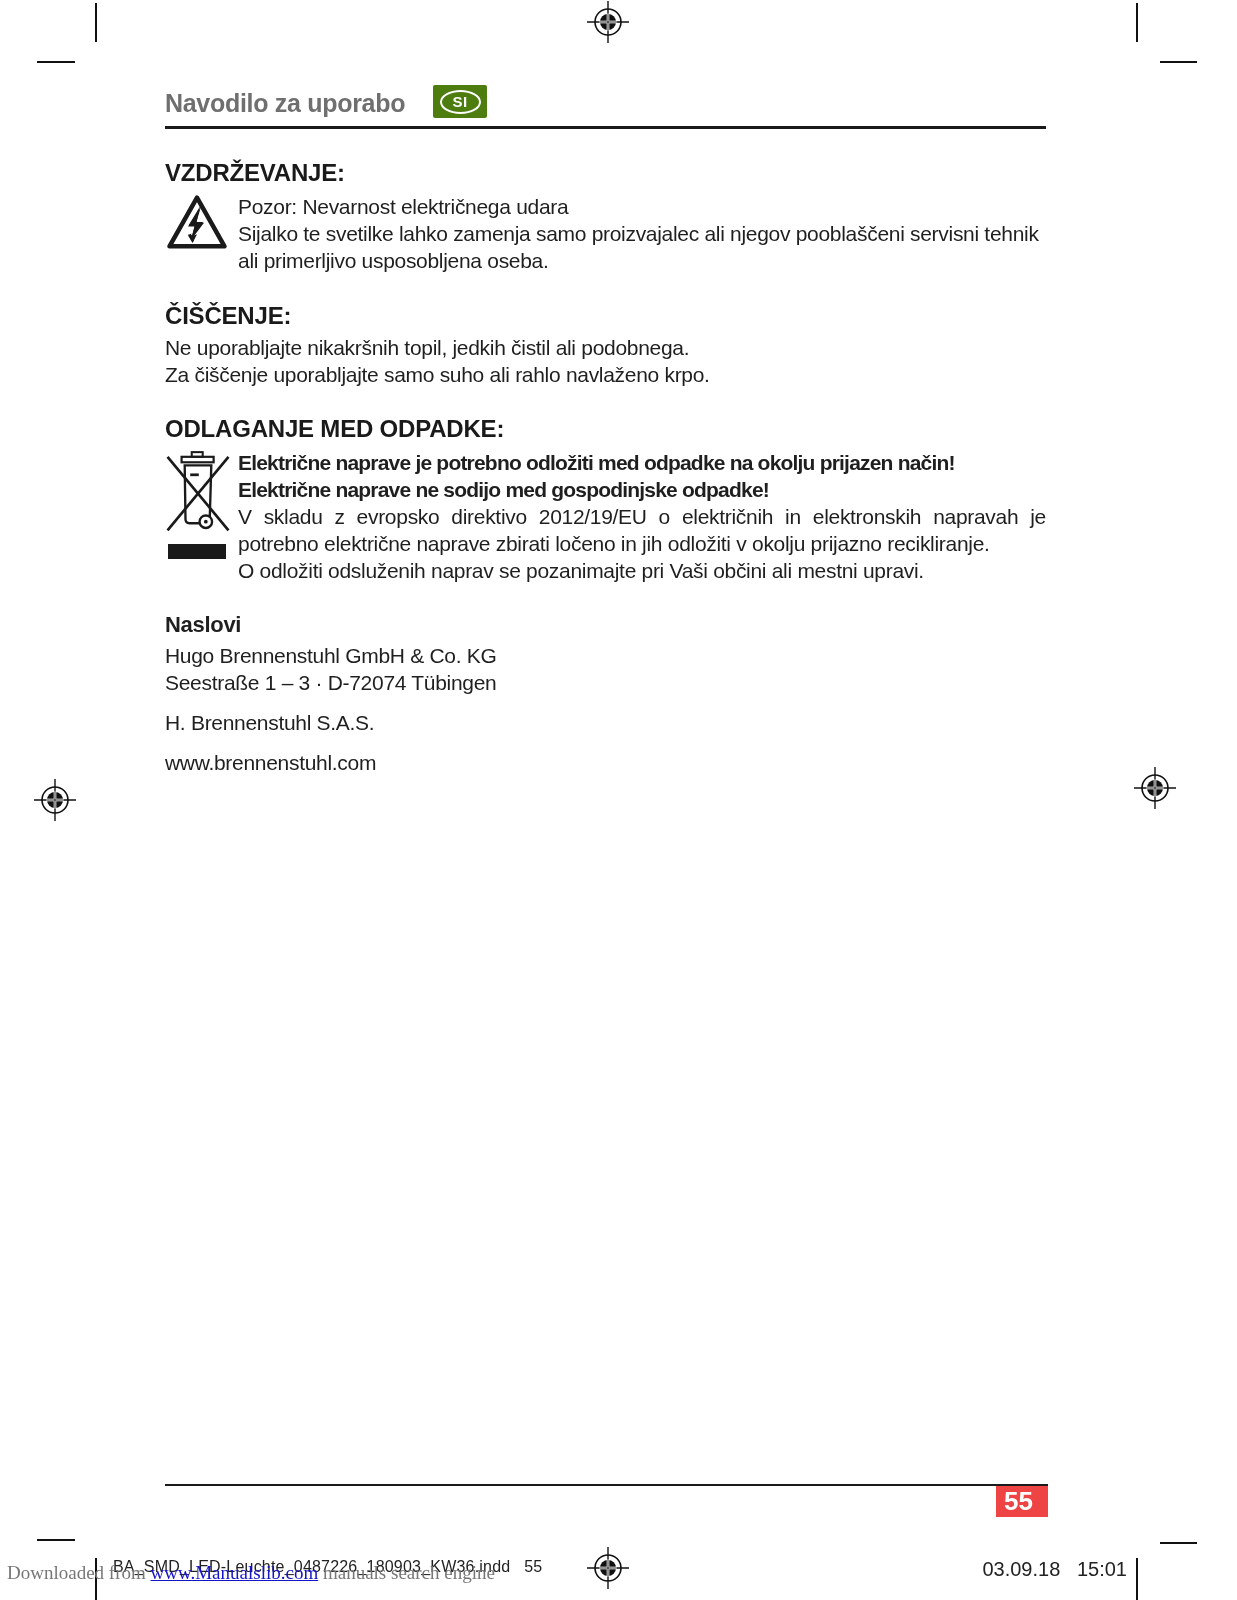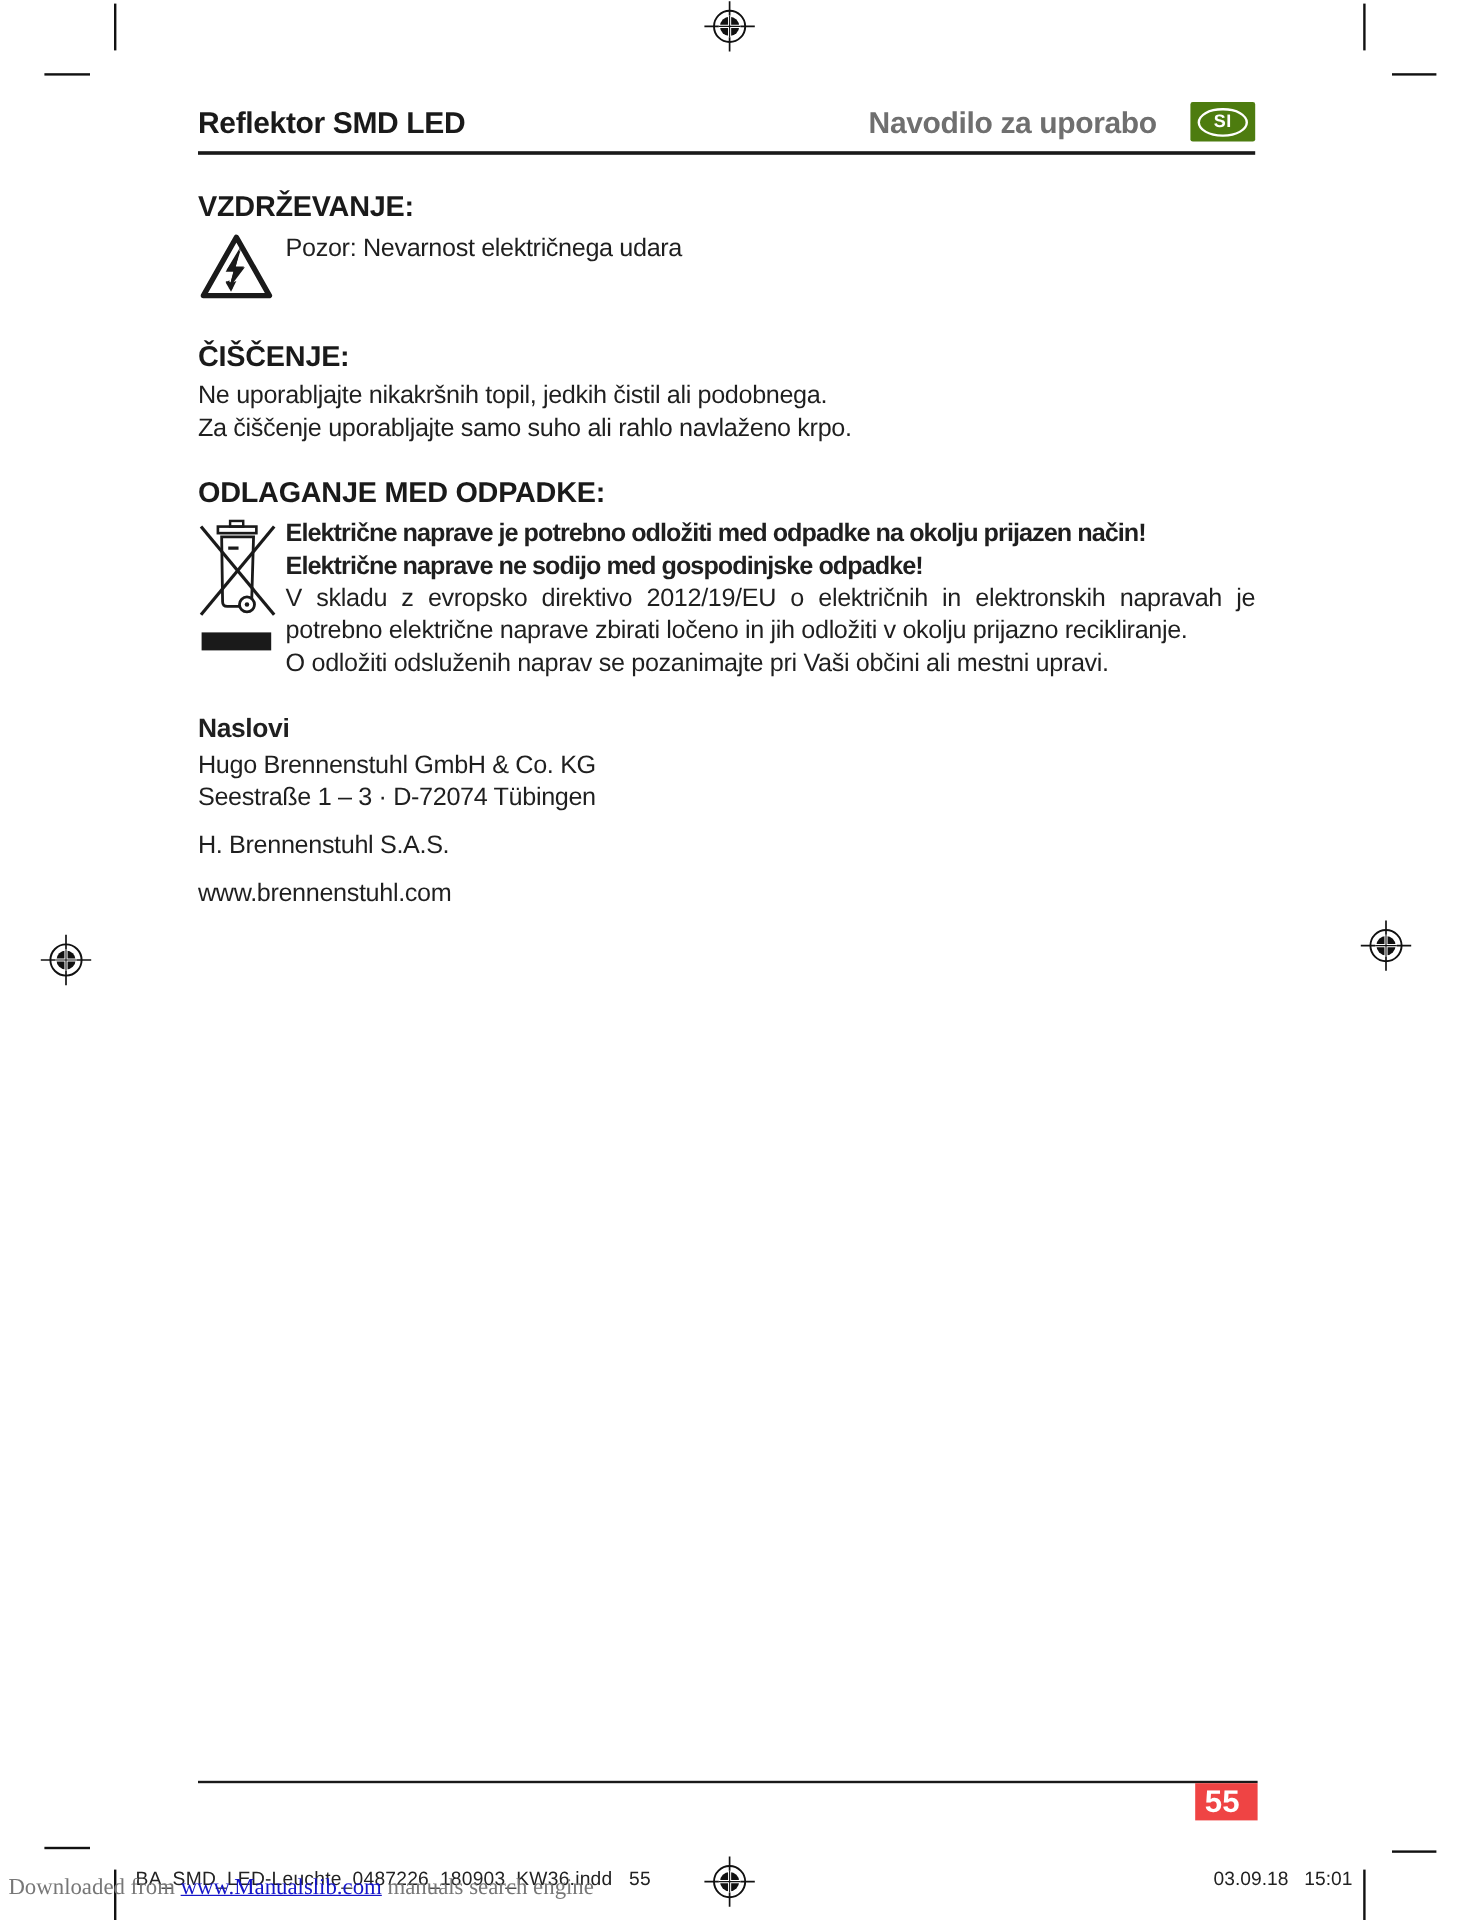--- a/index.html
+++ b/index.html
@@ -92,21 +92,21 @@
     background: #ef4444;
     color: #ffffff; font-size: 26px; font-weight: bold;
     text-align: center; line-height: 30px; padding-right: 7px;
   }
   .file-info {
     position: absolute; left: 113px; top: 1558px;
     font-size: 16px; color: #222; white-space: pre; letter-spacing: 0.2px;
   }
   .datetime {
     position: absolute; right: 110px; top: 1558px;
-    font-size: 16px; color: #222; white-space: pre;
+    font-size: 20px; color: #222; white-space: pre;
   }
   .watermark {
     position: absolute; left: 7px; top: 1562px;
     font-family: "Liberation Serif", serif;
     font-size: 19px; color: #777;
     white-space: pre;
   }
   .watermark a { color: #1414c8; text-decoration: underline; }
 </style>
 </head>
@@ -160,40 +160,40 @@
   <div class="crop" style="left:1136px;top:3px;    width:2px;  height:39px;"></div>
   <div class="crop" style="left:1160px;top:61px;   width:37px; height:2px;"></div>
   <div class="crop" style="left:37px;  top:1539px; width:38px; height:2px;"></div>
   <div class="crop" style="left:95px;  top:1558px; width:2px;  height:42px;"></div>
   <div class="crop" style="left:1160px;top:1542px; width:37px; height:2px;"></div>
   <div class="crop" style="left:1136px;top:1558px; width:2px;  height:42px;"></div>
 
   <div class="content">
 
     <div class="doc-header">
-      <div class="doc-title">Reflektor SMD LED</div>
       <div class="doc-subtitle">Navodilo za uporabo</div>
       <div class="lang-badge">
         <span>SI</span>
       </div>
     </div>
 
     <div class="sec-maintenance">
       <div class="sec-heading">VZDRŽEVANJE:</div>
       <div class="icon-row">
         <div class="icon-col">
           <svg width="64" height="58" viewBox="0 0 100 90">
             <path d="M50 7 L93 83 L7 83 Z" fill="none" stroke="#1a1a1a" stroke-width="7" stroke-linejoin="round"></path>
             <polygon fill="#1a1a1a" points="56,22 36,52 46,52 41,72 41,63 36,66 43,78 50,64 45,66 47,56 60,45 49,45"></polygon>
             <polygon fill="#1a1a1a" points="55,20 37,50 47,50 40,74 61,46 49,46"></polygon>
             <polygon fill="#1a1a1a" points="44,76 36,64 47,67"></polygon>
           </svg>
         </div>
         <div class="body-text">
           <div>Pozor: Nevarnost električnega udara</div>
+          <div>Sijalko te svetilke lahko zamenja samo proizvajalec ali njegov pooblaščeni servisni tehnik ali primerljivo usposobljena oseba.</div>
         </div>
       </div>
     </div>
 
     <div class="sec-cleaning">
       <div class="sec-heading">ČIŠČENJE:</div>
       <div class="body-text">
         <div>Ne uporabljajte nikakršnih topil, jedkih čistil ali podobnega.</div>
         <div>Za čiščenje uporabljajte samo suho ali rahlo navlaženo krpo.</div>
       </div>

